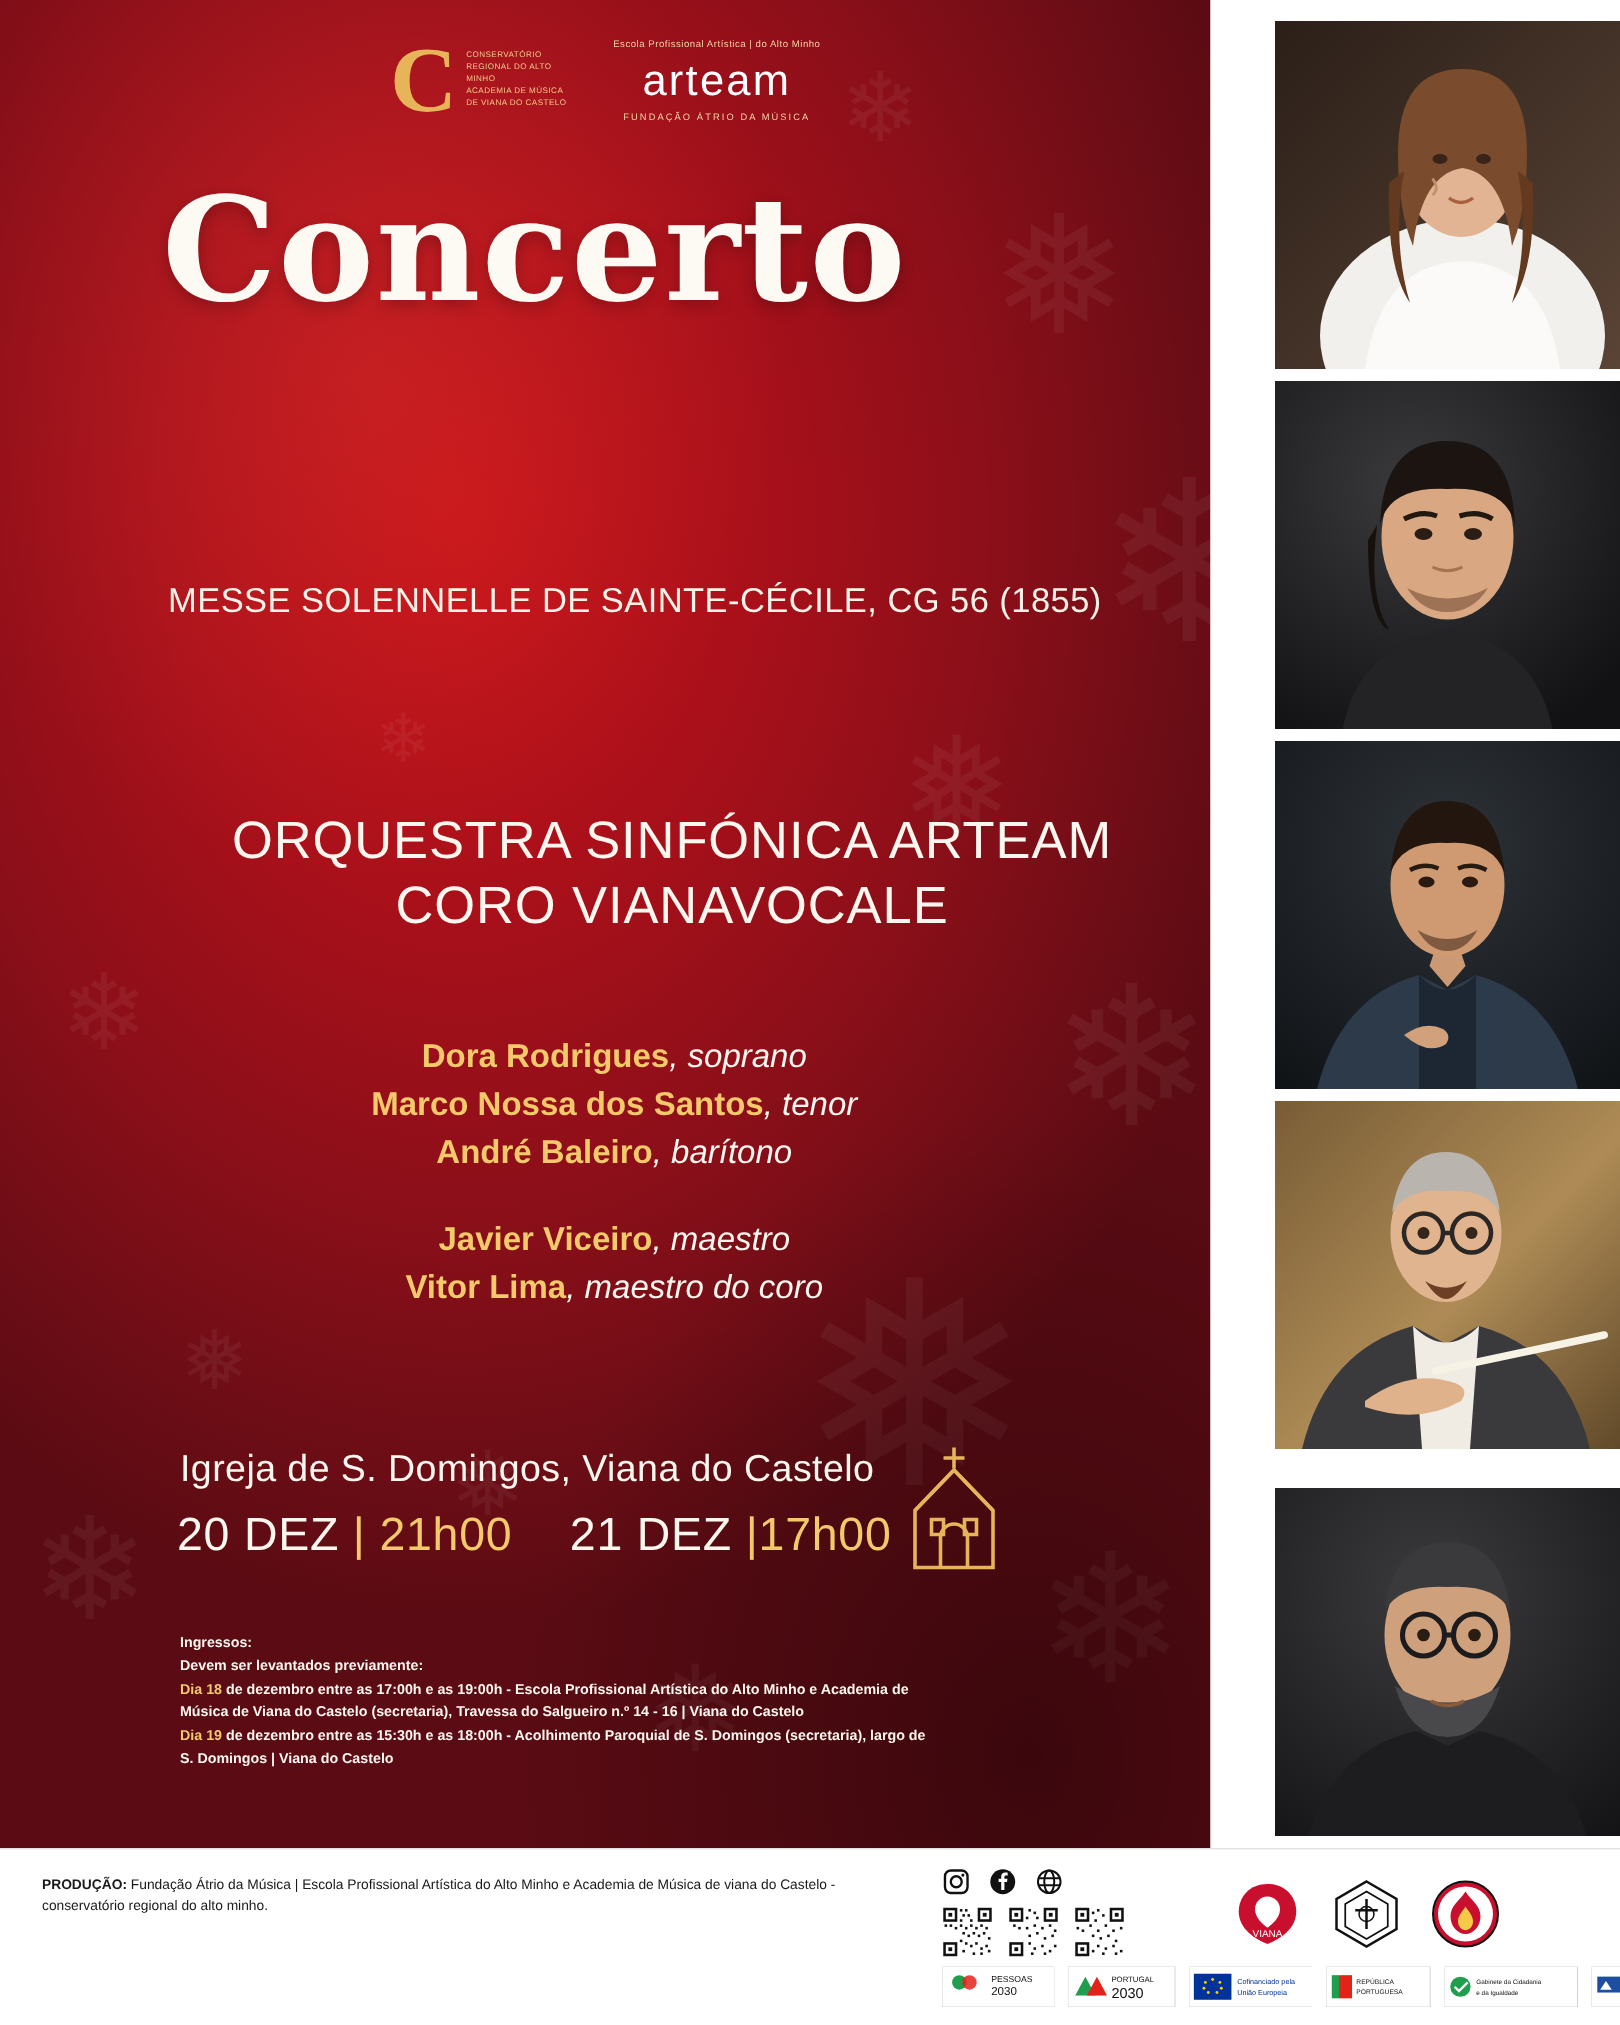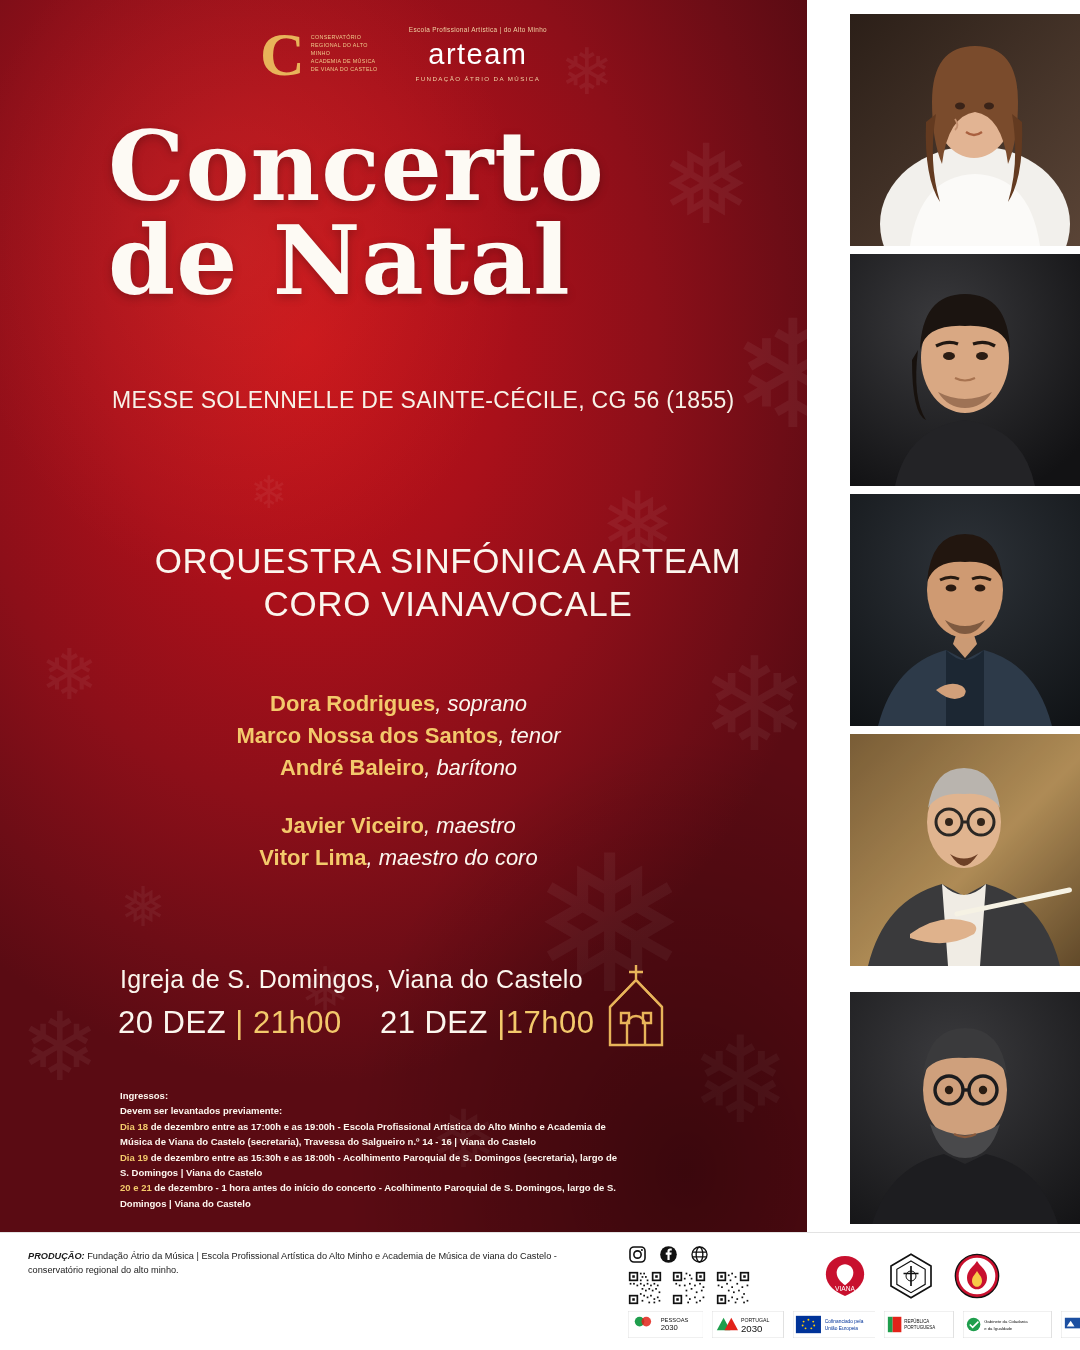--- a/index.html
+++ b/index.html
@@ -104,21 +104,21 @@
 
   
   .ensembles {
     position: absolute; top: 540px; left: 0; width: 896px; text-align: center;
     color: #fbf6ee;
     font-size: 35px; line-height: 1.22; letter-spacing: 0.6px;
   }
 
   
   .soloists {
-    position: absolute; top: 688px; left: 5px; width: 787px; text-align: center;
+    position: absolute; top: 688px; left: 16px; width: 787px; text-align: center;
     color: #fbf6ee; font-size: 22px; line-height: 1.45;
   }
   .soloists .nm { font-weight: 700; color: #f3c96b; }
   .soloists .role { font-style: italic; color: #fbf6ee; }
   .soloists .group2 { margin-top: 26px; }
 
   
   .venue {
     position: absolute; top: 965px; left: 120px;
     color: #fbf6ee; font-size: 25px; letter-spacing: 0.3px;
@@ -162,21 +162,21 @@
   
   .footer {
     position: absolute; left: 0; bottom: 0; width: 1080px; height: 118px;
     background: #ffffff;
     border-top: 1px solid #e3e3e3;
   }
   .footer-text {
     position: absolute; left: 28px; top: 16px; width: 560px;
     font-size: 9.2px; color: #1a1a1a; line-height: 1.55;
   }
-  .footer-text .lbl { font-weight: 700; font-style: italic; }
+  .footer-text .lbl { font-weight: 700; }
   .footer-text .blk2 { margin-top: 22px; }
 
   .social {
     position: absolute; left: 628px; top: 12px;
     display: flex; gap: 12px; align-items: center;
   }
   .sicon { width: 19px; height: 19px; }
   .qrs { position: absolute; left: 628px; top: 38px; display: flex; gap: 10px; }
   .qr { width: 34px; height: 34px; }
 
@@ -221,21 +221,20 @@
       </div>
       <div class="arteam-block">
         <div class="arteam-top">Escola Profissional Artística | do Alto Minho</div>
         <div class="arteam-word">arteam</div>
         <div class="arteam-sub">FUNDAÇÃO ÁTRIO DA MÚSICA</div>
       </div>
     </div>
 
     <div class="title content">
       <span class="line1">Concerto</span>
-      <span class="line2">de Natal</span>
     </div>
 
     <div class="composer content">
       <div class="composer-work">MESSE SOLENNELLE DE SAINTE-CÉCILE, CG 56 (1855)</div>
     </div>
 
     <div class="ensembles content">
       <div>ORQUESTRA SINFÓNICA ARTEAM</div>
       <div>CORO VIANAVOCALE</div>
     </div>
@@ -279,21 +278,20 @@
         <path d="M33 50 h8 v10 h-8 z"></path>
         <path d="M55 50 h8 v10 h-8 z"></path>
       </svg>
     </div>
 
     <div class="tickets content">
       <div>Ingressos:</div>
       <div>Devem ser levantados previamente:</div>
       <div><span class="hl" style="display:inline">Dia 18</span><span style="display:inline"> de dezembro entre as 17:00h e as 19:00h - Escola Profissional Artística do Alto Minho e Academia de Música de Viana do Castelo (secretaria), Travessa do Salgueiro n.º 14 - 16 | Viana do Castelo</span></div>
       <div><span class="hl" style="display:inline">Dia 19</span><span style="display:inline"> de dezembro entre as 15:30h e as 18:00h - Acolhimento Paroquial de S. Domingos (secretaria), largo de S. Domingos | Viana do Castelo</span></div>
-      <div><span class="hl" style="display:inline">20 e 21</span><span style="display:inline"> de dezembro -  1 hora antes do início do concerto - Acolhimento Paroquial de S. Domingos, largo de S. Domingos | Viana do Castelo</span></div>
     </div>
   </div>
 
   <div class="photos">
 
     <div class="photo p1">
       <svg class="ph" viewBox="0 0 230 232" preserveAspectRatio="xMidYMid slice">
         <defs>
           <linearGradient id="bg1" x1="0" y1="0" x2="1" y2="1">
             <stop offset="0" stop-color="#2b1f18"></stop>

